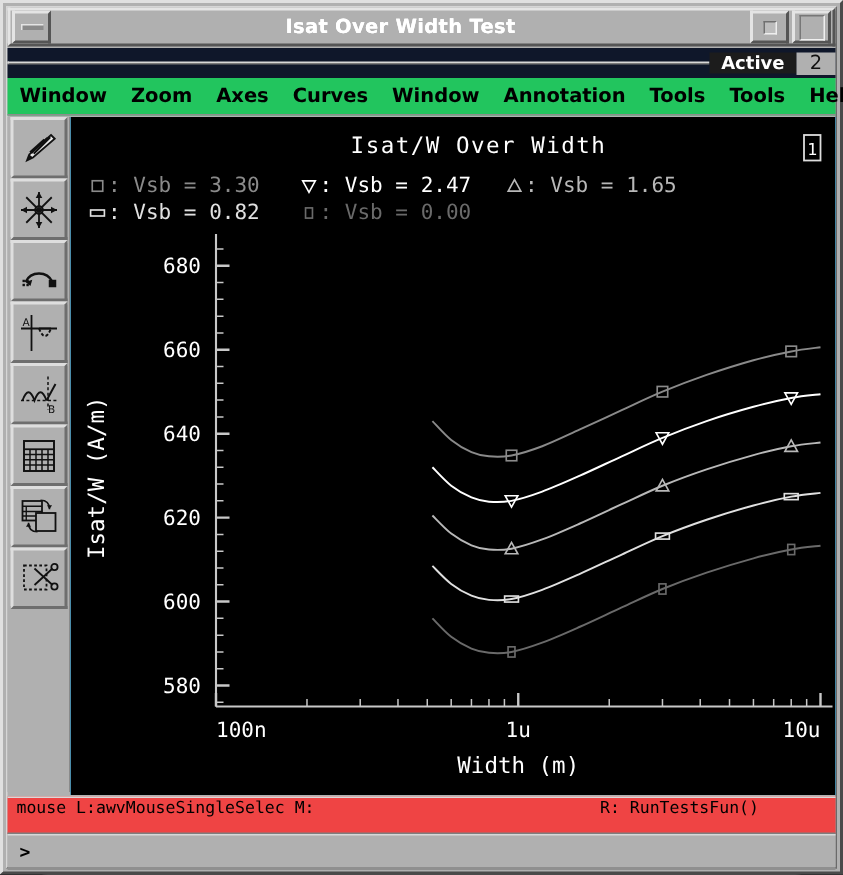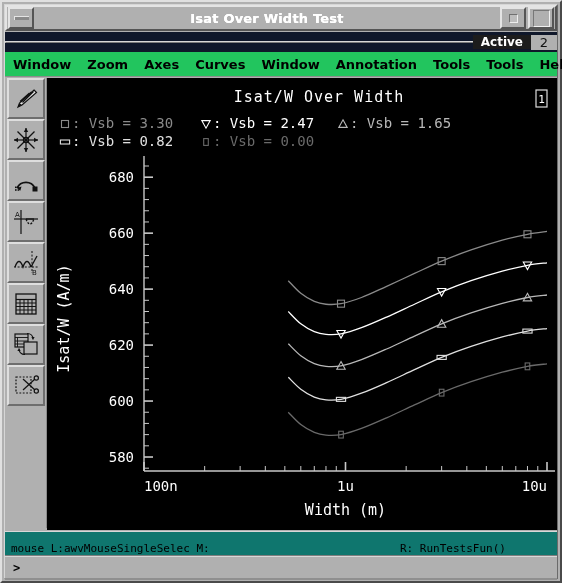--- a/index.html
+++ b/index.html
@@ -115,25 +115,25 @@
   
   .plotwrap{
     position:absolute;left:47px;top:78px;width:510px;height:452px;
     background:#0ea5e9;overflow:hidden;
   }
   .plot-svg{display:block;}
 
   
   .statusbar{
     position:absolute;left:5px;top:531px;width:552px;height:25px;
-    background:#0f766e;
+    background:#ef4444;
     box-sizing:border-box;
     border-top:1px solid #d8d8d8;
     border-bottom:1px solid #7e7e7e;
-    display:flex;align-items:flex-end;
+    display:flex;align-items:flex-start;
   }
   .st-text{
     font-family:"DejaVu Sans Mono","Liberation Mono",monospace;
     font-size:11px;color:#000;white-space:pre;
   }
   .st-left{margin-left:6px;}
   .st-right{position:absolute;left:395px;}
   .cmdline{
     position:absolute;left:5px;top:556px;width:552px;height:22px;
     background:#b0b0b0;box-sizing:border-box;

